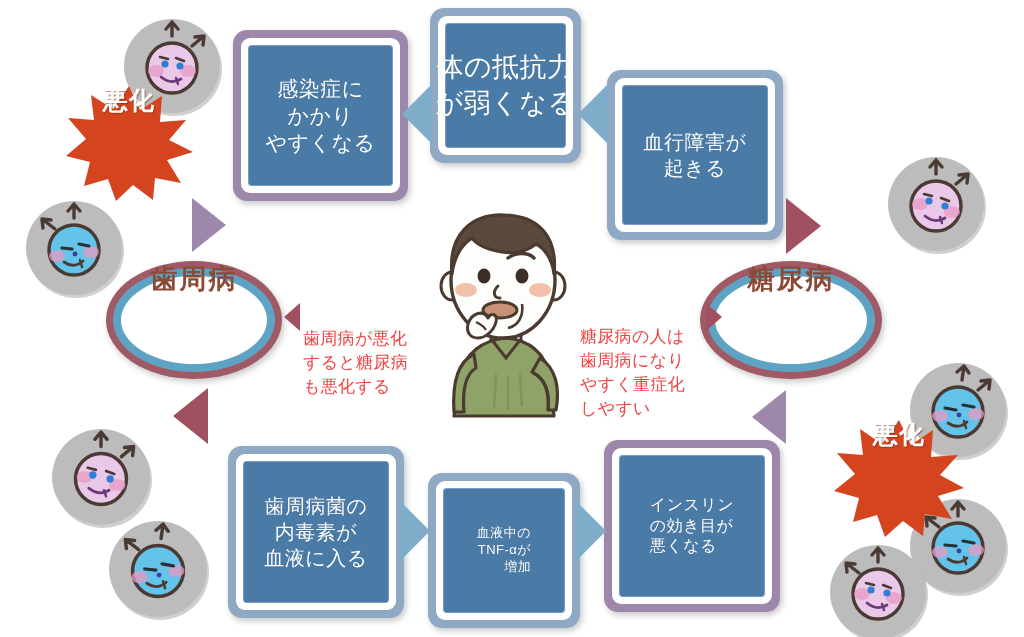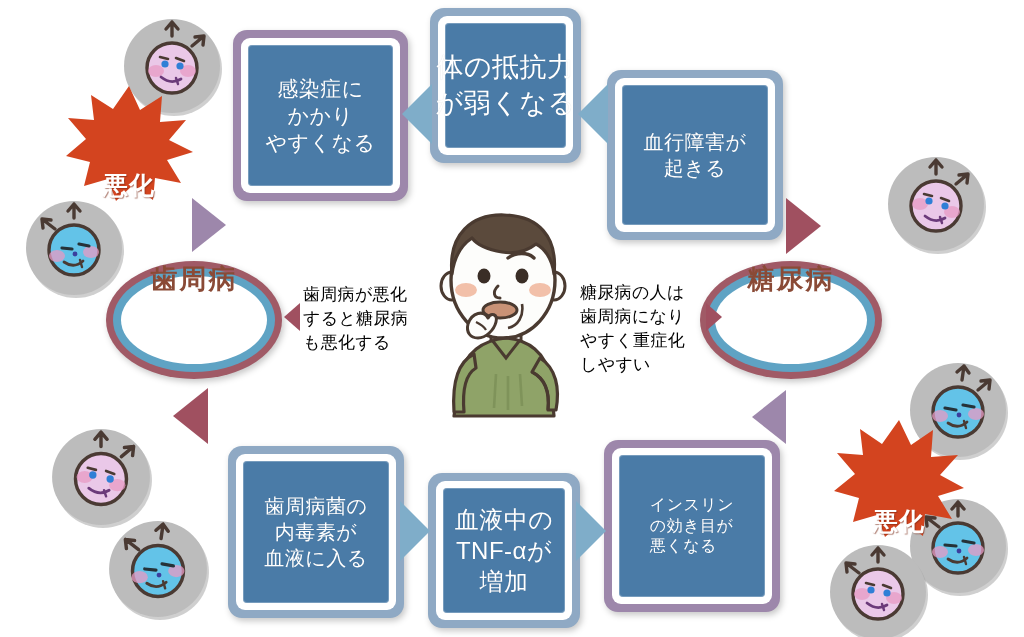--- a/index.html
+++ b/index.html
@@ -90,29 +90,30 @@
   .conn-l{width:0;height:0;border-top:30px solid transparent;border-bottom:30px solid transparent;border-right:30px solid #7fadc9;position:absolute;}
   .conn-r{width:0;height:0;border-top:30px solid transparent;border-bottom:30px solid transparent;border-left:30px solid #7fadc9;position:absolute;}
 
   
   .smalltri-l{width:0;height:0;border-top:14px solid transparent;border-bottom:14px solid transparent;border-right:16px solid #a05060;position:absolute;}
   .smalltri-r{width:0;height:0;border-top:14px solid transparent;border-bottom:14px solid transparent;border-left:16px solid #a05060;position:absolute;}
 
   
   .caption{
     position:absolute;
-    color:#000000;
+    color:#ef4444;
     font-size:17px;
     line-height:1.42;
     white-space:pre-line;
     letter-spacing:.3px;
-  }
-
-  
-  .burst{position:absolute;display:flex;align-items:flex-end;justify-content:center;}
+    margin-top:44px;
+  }
+
+  
+  .burst{position:absolute;display:flex;align-items:flex-start;justify-content:center;}
   .burst svg{position:absolute;left:0;top:0;}
   .burst .blabel{
     position:relative;z-index:3;
     color:#ffffff;font-weight:700;font-size:25px;letter-spacing:1px;
     text-shadow:1px 1px 1px rgba(120,40,20,.55);
   }
 
   
   .germ{position:absolute;}
 </style>
@@ -295,21 +296,21 @@
     <div class="inner"></div>
     <div class="txt" style="font-size:20px;">歯周病菌の
 内毒素が
 血液に入る</div>
   </div>
 
   <div class="pbox shadow-soft" style="left:428px;top:473px;width:152px;height:155px;">
     <div class="outer frame-blue"></div>
     <div class="white"></div>
     <div class="inner"></div>
-    <div class="txt" style="font-size:24px;text-align:center;">血液中の
+    <div class="txt" style="font-size:13px;text-align:right;">血液中の
 TNF-αが
 増加</div>
   </div>
 
   <div class="pbox shadow-soft" style="left:604px;top:440px;width:176px;height:172px;">
     <div class="outer frame-purple"></div>
     <div class="white"></div>
     <div class="inner"></div>
     <div class="txt" style="font-size:16px;text-align:left;">インスリン
 の効き目が

